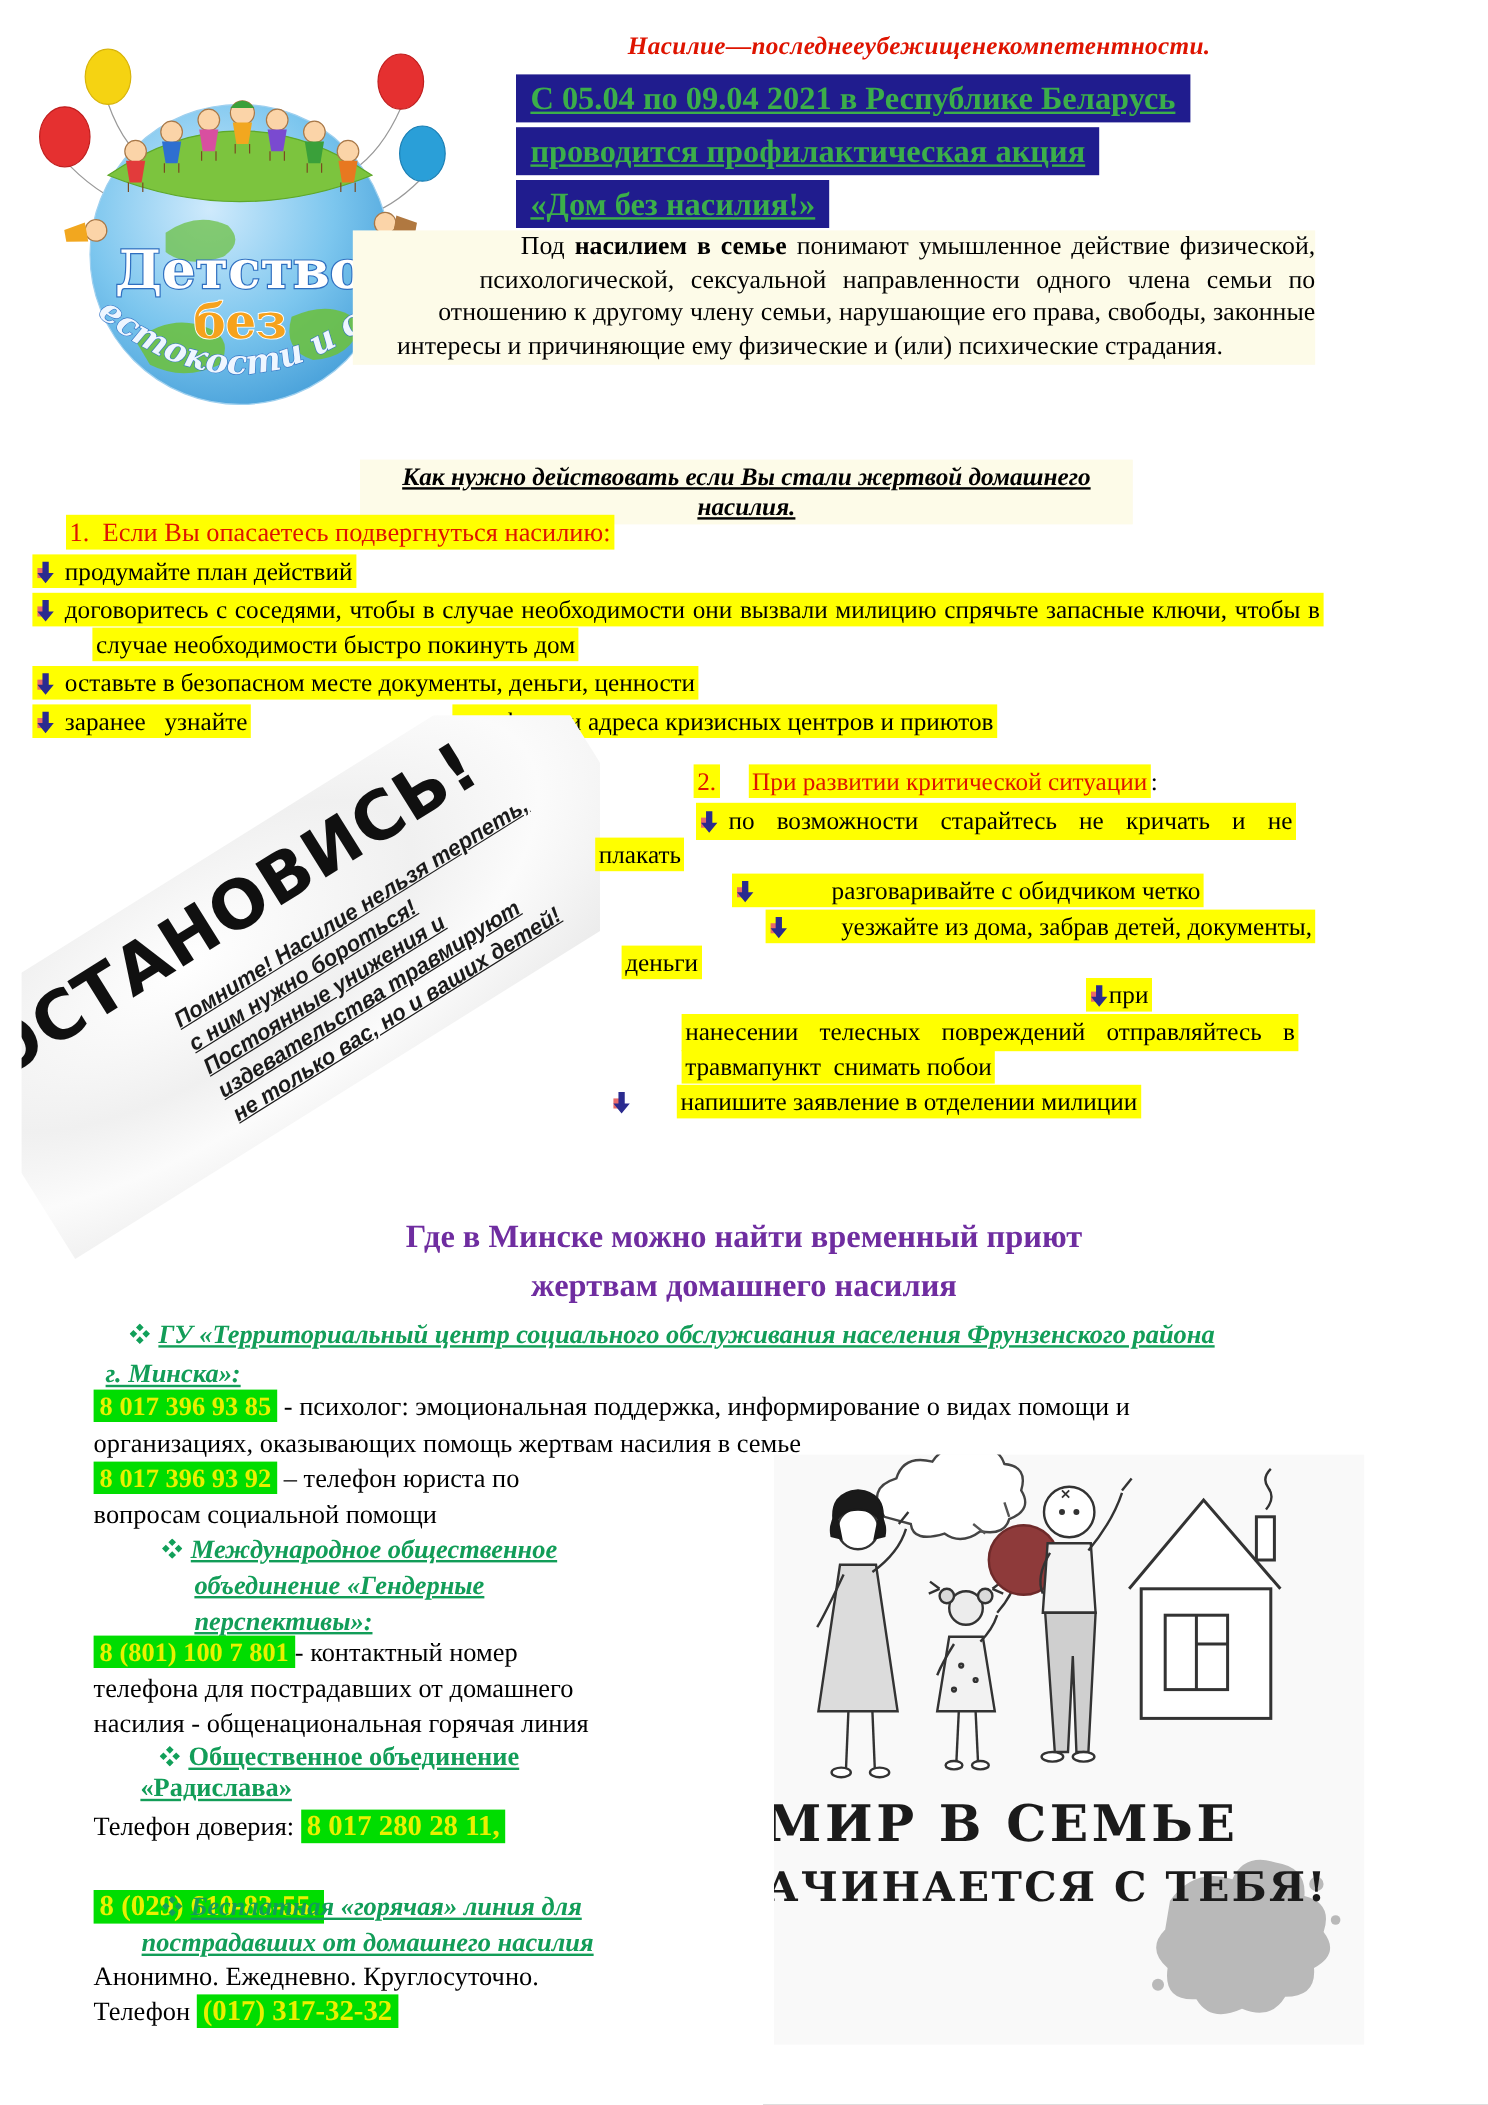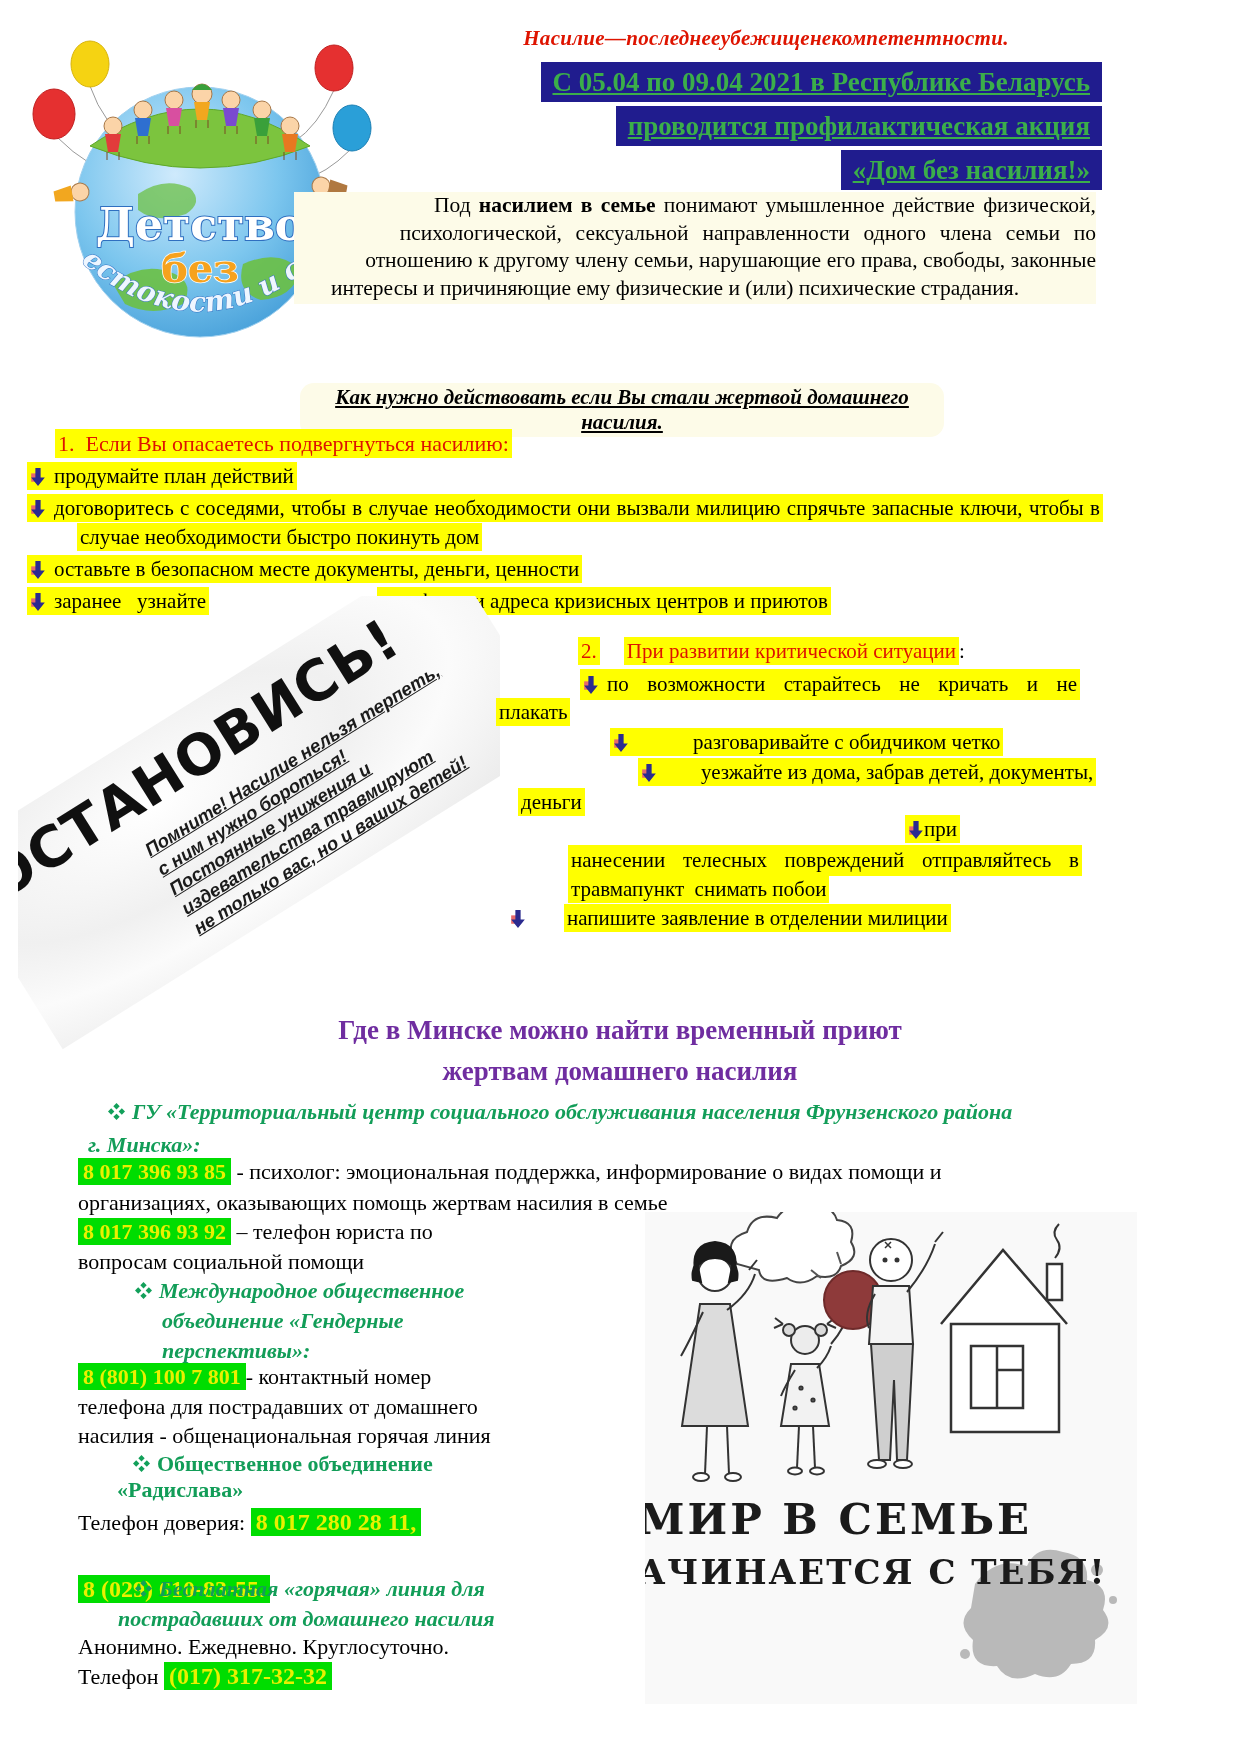--- a/index.html
+++ b/index.html
@@ -4,30 +4,30 @@
 <style>
   * { box-sizing: border-box; margin: 0; padding: 0; }
   body { background:#9a9a9a; font-family:"Liberation Serif", serif; }
   .page { position:relative; width:1240px; height:1754px; background:#ffffff;
           margin:0 auto; overflow:hidden; color:#000; }
   .abs { position:absolute; }
 
   
   .motto { left:430px; top:26px; width:672px; text-align:center;
            color:#de1400; font-weight:bold; font-style:italic; font-size:21px; letter-spacing:.3px; }
-  .banner { left:430px; top:62px; width:672px; text-align:right; }
+  .banner { left:430px; top:62px; width:672px; text-align:left; }
   .banner .bl { display:inline-block; background:#201c8e; color:#3bae4a; font-weight:bold;
                 font-size:27px; line-height:36px; padding:2px 12px; margin-bottom:4px;
                 text-decoration:underline; }
   .intro { left:294px; top:192px; width:802px; font-size:21.5px; line-height:27.5px;
            text-align:justify; background:#fdfbe8; }
   .intro .cut { float:left; width:140px; height:112px;
                 shape-outside:polygon(0 0,100% 0,0 100%); }
   .howto { left:300px; top:383px; width:644px; text-align:center; background:#fdfbe8;
-           font-weight:bold; font-style:italic; text-decoration:underline; font-size:21px; padding:2px 0;border-radius:14px; }
+           font-weight:bold; font-style:italic; text-decoration:underline; font-size:21px; padding:2px 0; }
 
   
   .mk { background:#ffff00; padding:2px 3px; box-decoration-break:clone; -webkit-box-decoration-break:clone; }
   .red { color:#de1400; }
   .pre { white-space:pre-wrap; }
   .sec1 { left:55px; top:429px; width:1048px; font-size:21px; line-height:29px; }
   .sec1 .hd { font-size:22px; line-height:30px; }
   .li { padding-left:22px; text-indent:-50px; margin-top:3px; text-align:justify; }
   .gap { display:inline-block; width:168px; }
   .bicon { width:16px; height:21px; vertical-align:-4px; margin-right:8px; display:inline-block; }
@@ -47,21 +47,21 @@
   .s2 { font-size:21px; line-height:27px; }
   .jblock { display:block; text-align:justify; text-align-last:justify; }
 
   
   .ph { left:150px; top:1010px; width:940px; text-align:center; color:#6f2da0;
         font-weight:bold; font-size:27px; line-height:41px; }
 
   
   .b2 { font-size:22px; line-height:28px; }
   .g  { color:#129d58; font-weight:bold; }
-  .gu { }
+  .gu { text-decoration:underline; }
   .gi { font-style:italic; }
   .gmark { background:#00dd00; color:#e9f000; font-weight:bold; padding:1px 5px; }
   .dicon { width:17px; height:17px; margin-right:7px; vertical-align:-1px; display:inline-block; }
 
   .logo { left:18px; top:14px; width:365px; height:330px; }
   .illu { left:645px; top:1212px; width:492px; height:492px; }
 </style>
 </head>
 <body>
 

